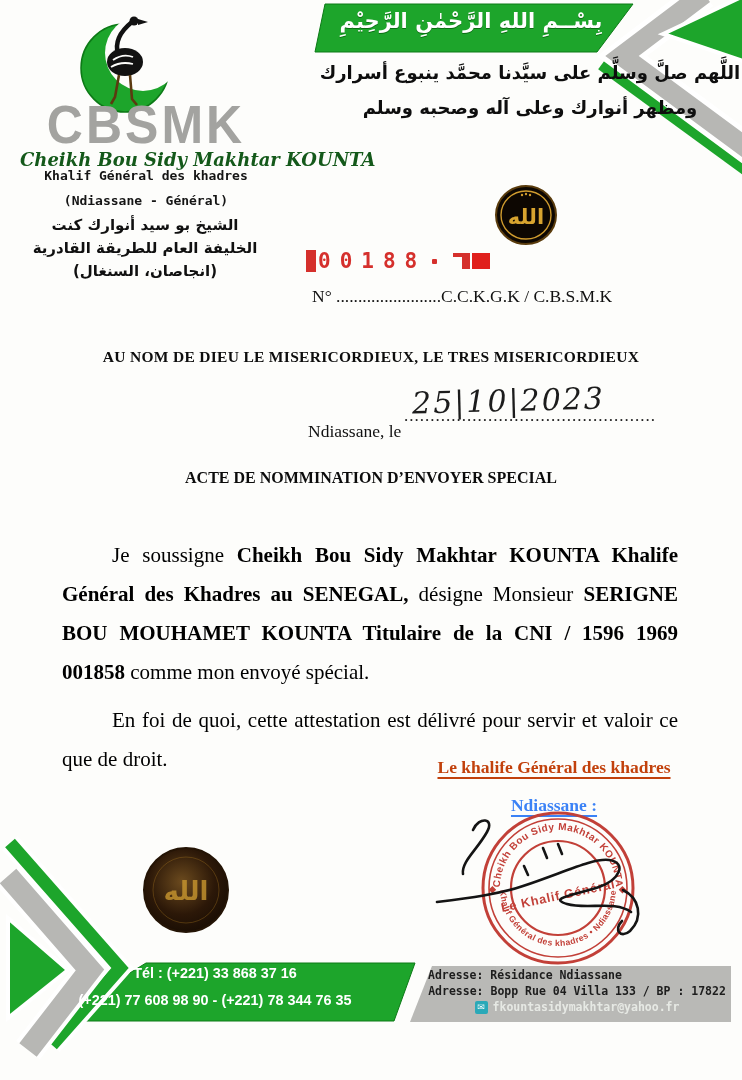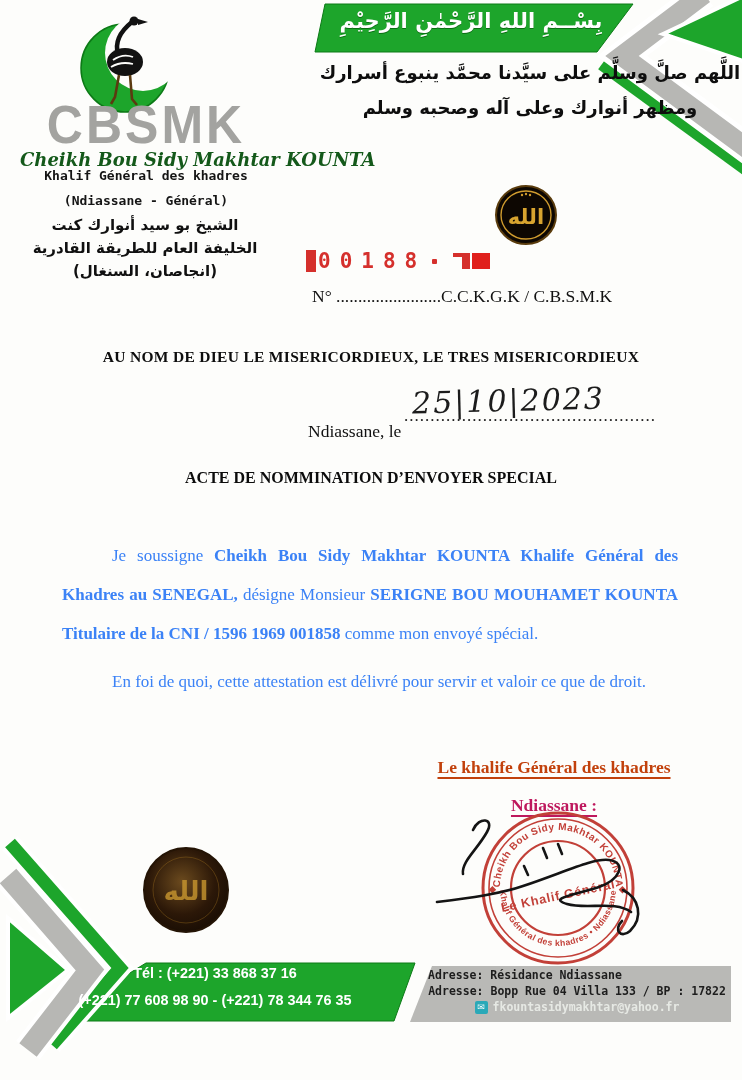--- a/index.html
+++ b/index.html
@@ -41,29 +41,29 @@
   .headline{left:0;top:348px;width:742px;text-align:center;font-weight:bold;
             font-size:15.5px;letter-spacing:.3px;color:#0d0d0d;}
   .dateline{left:308px;top:404px;font-size:17.5px;color:#111;margin-top:17px;}
   .datedots{left:404px;top:406px;width:252px;overflow:hidden;white-space:nowrap;
             font-size:17px;letter-spacing:1px;color:#222;}
   .handdate{left:412px;top:383px;font-family:"DejaVu Serif",serif;font-style:italic;
             font-size:30px;font-weight:500;letter-spacing:2px;color:#1c1c1c;
             transform:rotate(-1.5deg);white-space:nowrap;}
   .doctitle{left:0;top:469px;width:742px;text-align:center;font-weight:bold;
             font-size:16px;color:#0c0c0c;}
-  .bodytext{left:62px;top:536px;width:616px;font-size:17px;line-height:39px;
-            text-align:justify;color:#3b82f6;}
+  .bodytext{left:62px;top:536px;width:616px;font-size:21px;line-height:39px;
+            text-align:justify;color:#000000;}
   .bodytext p{margin:0 0 9px 0;text-indent:50px;}
   .bodytext .b{font-weight:bold;}
   
   .sighead{left:413px;top:757px;width:282px;text-align:center;font-weight:bold;font-size:17.5px;
            text-decoration:underline;text-underline-offset:4px;text-decoration-thickness:2px;color:#c2410c;}
   .sigsub{left:413px;top:795px;width:282px;text-align:center;font-weight:bold;font-size:17.5px;
-          text-decoration:underline;text-underline-offset:4px;text-decoration-thickness:2px;color:#be185d;}
+          text-decoration:underline;text-underline-offset:4px;text-decoration-thickness:2px;color:#3b82f6;}
   .stampsvg{left:425px;top:800px;}
   .stampsvg text{font-family:"Liberation Sans",sans-serif;font-weight:bold;fill:#c24038;}
   .arc-top{font-size:10px;letter-spacing:.5px;}
   .arc-bottom{font-size:8.6px;letter-spacing:.4px;}
   .stamp-center{font-size:12.5px;letter-spacing:.8px;}
   
   .allahseal-txt,.goldseal-txt{font-family:"DejaVu Sans",sans-serif;font-weight:bold;}
   
   .tel1{left:75px;top:964px;width:280px;text-align:center;font-family:"Liberation Sans",sans-serif;
         font-weight:bold;font-size:15px;color:#fff;transform:scaleX(.96);}

